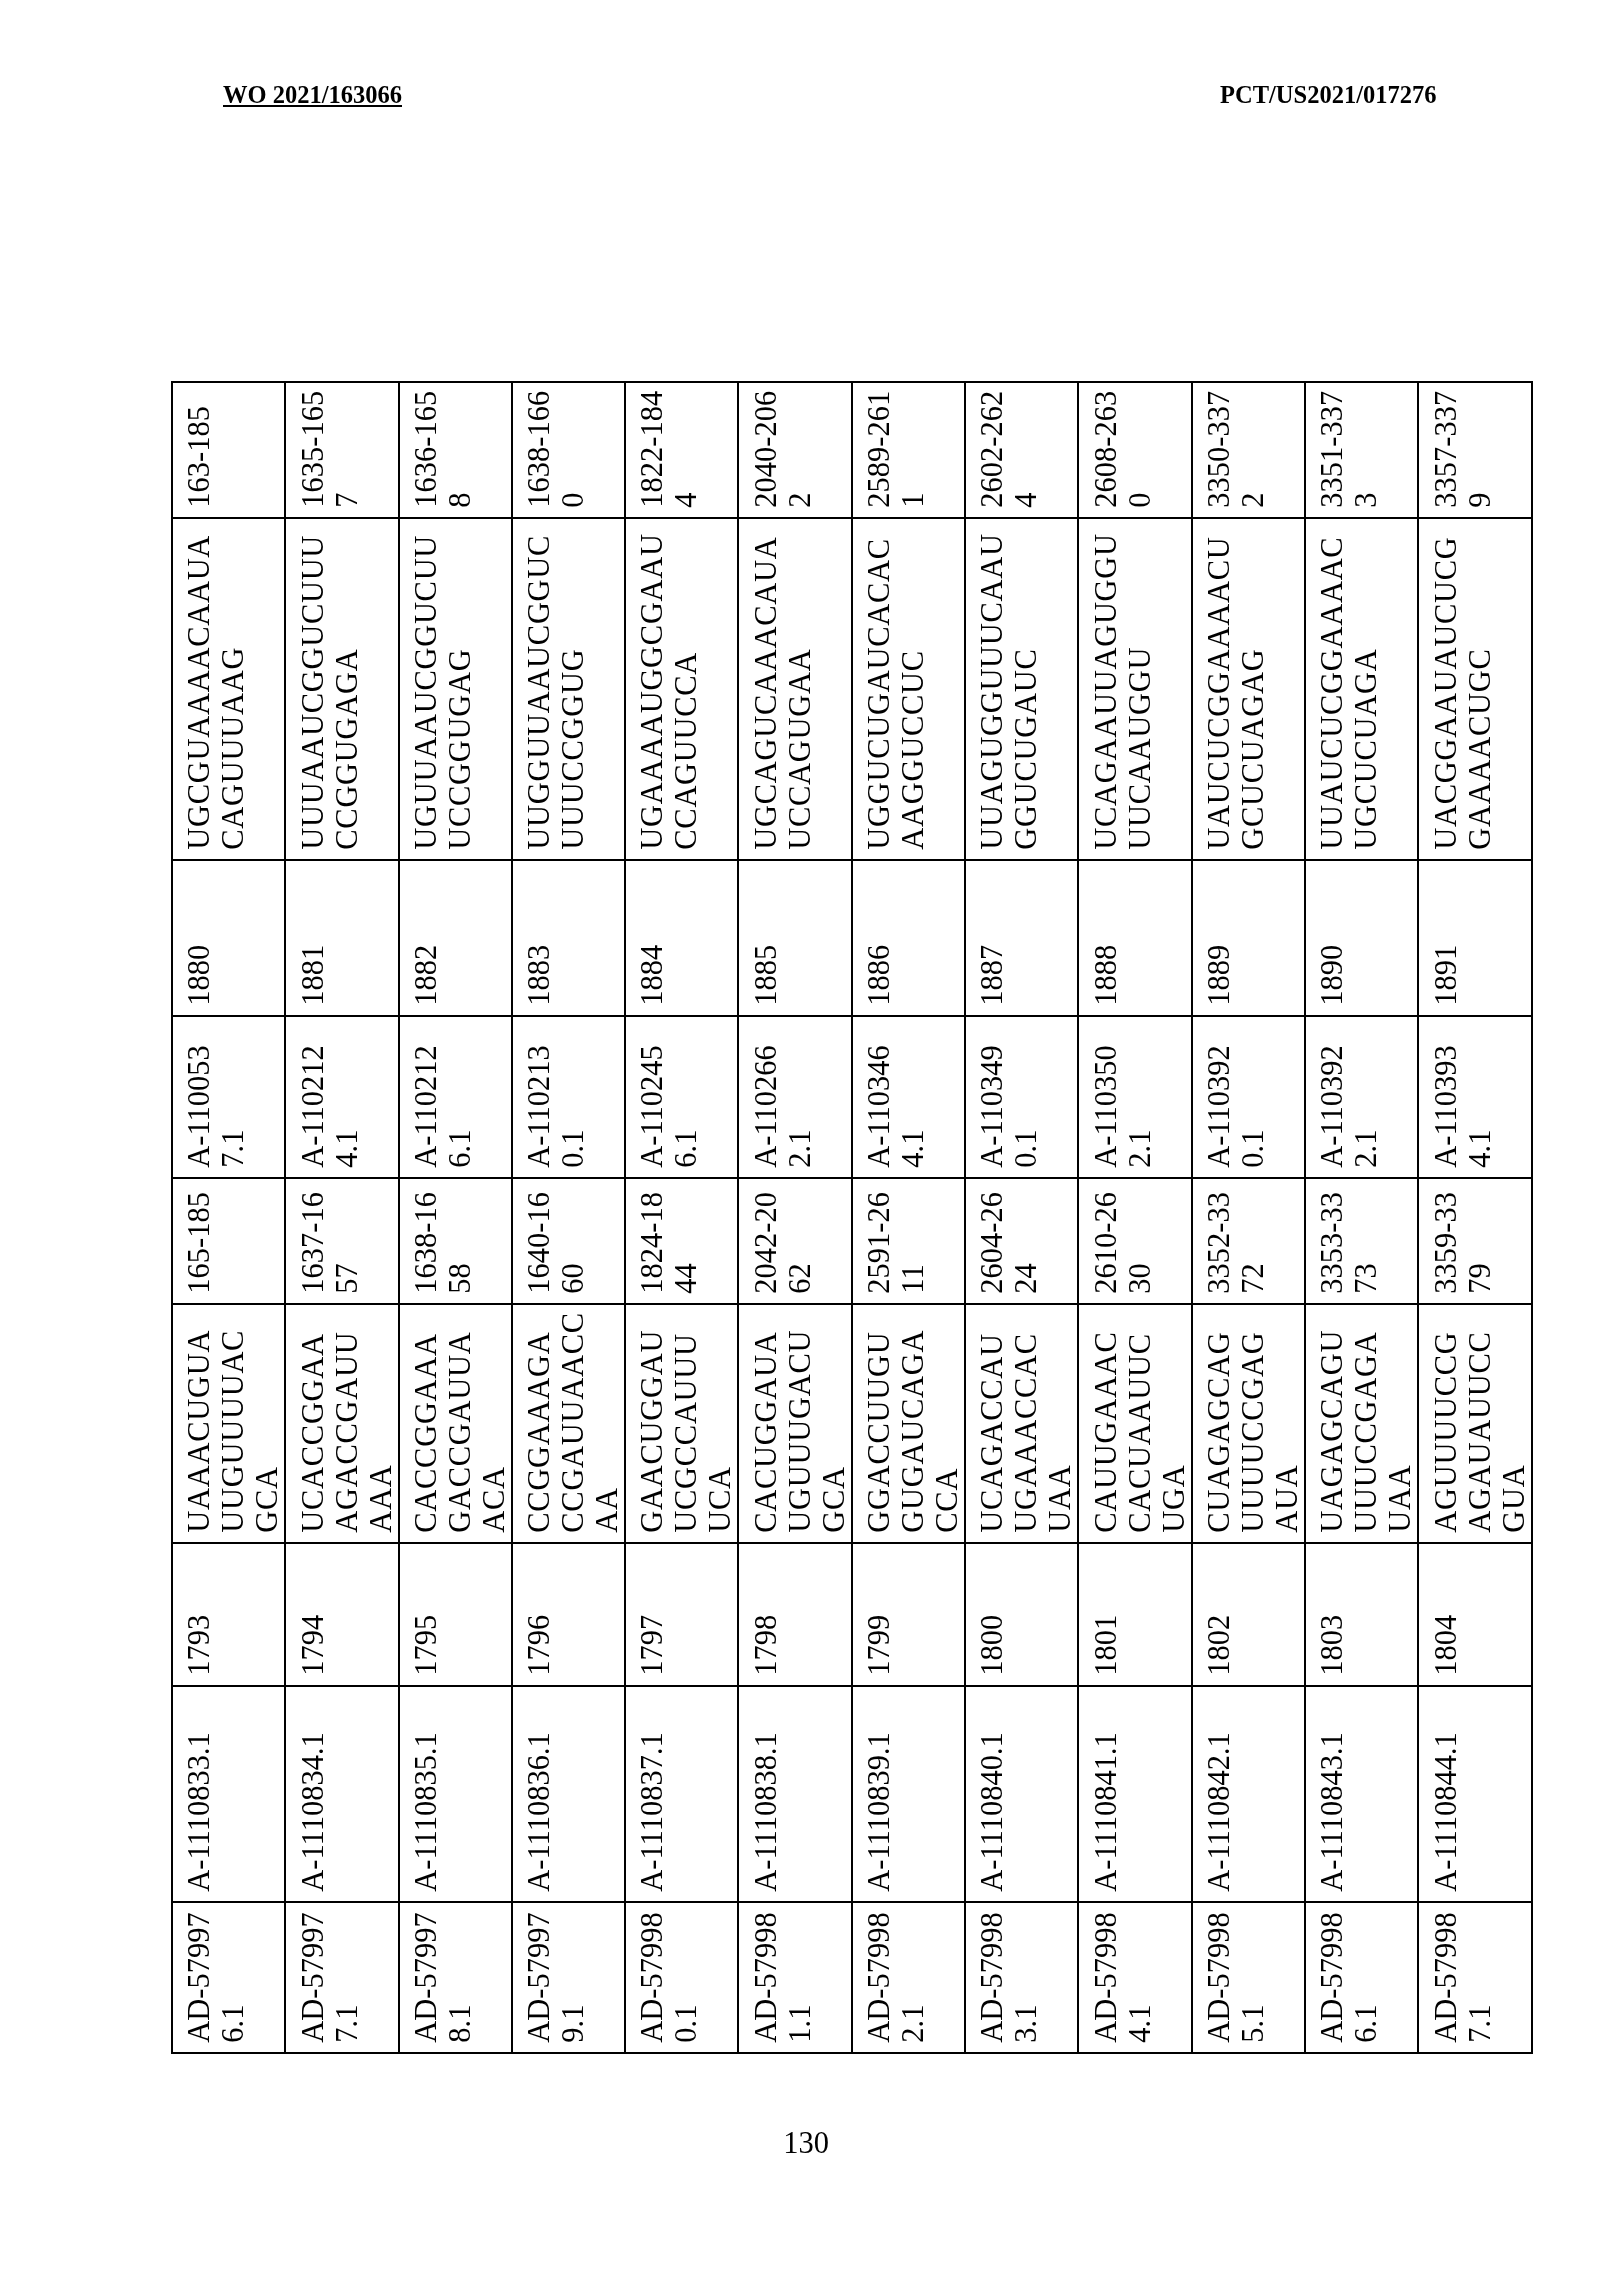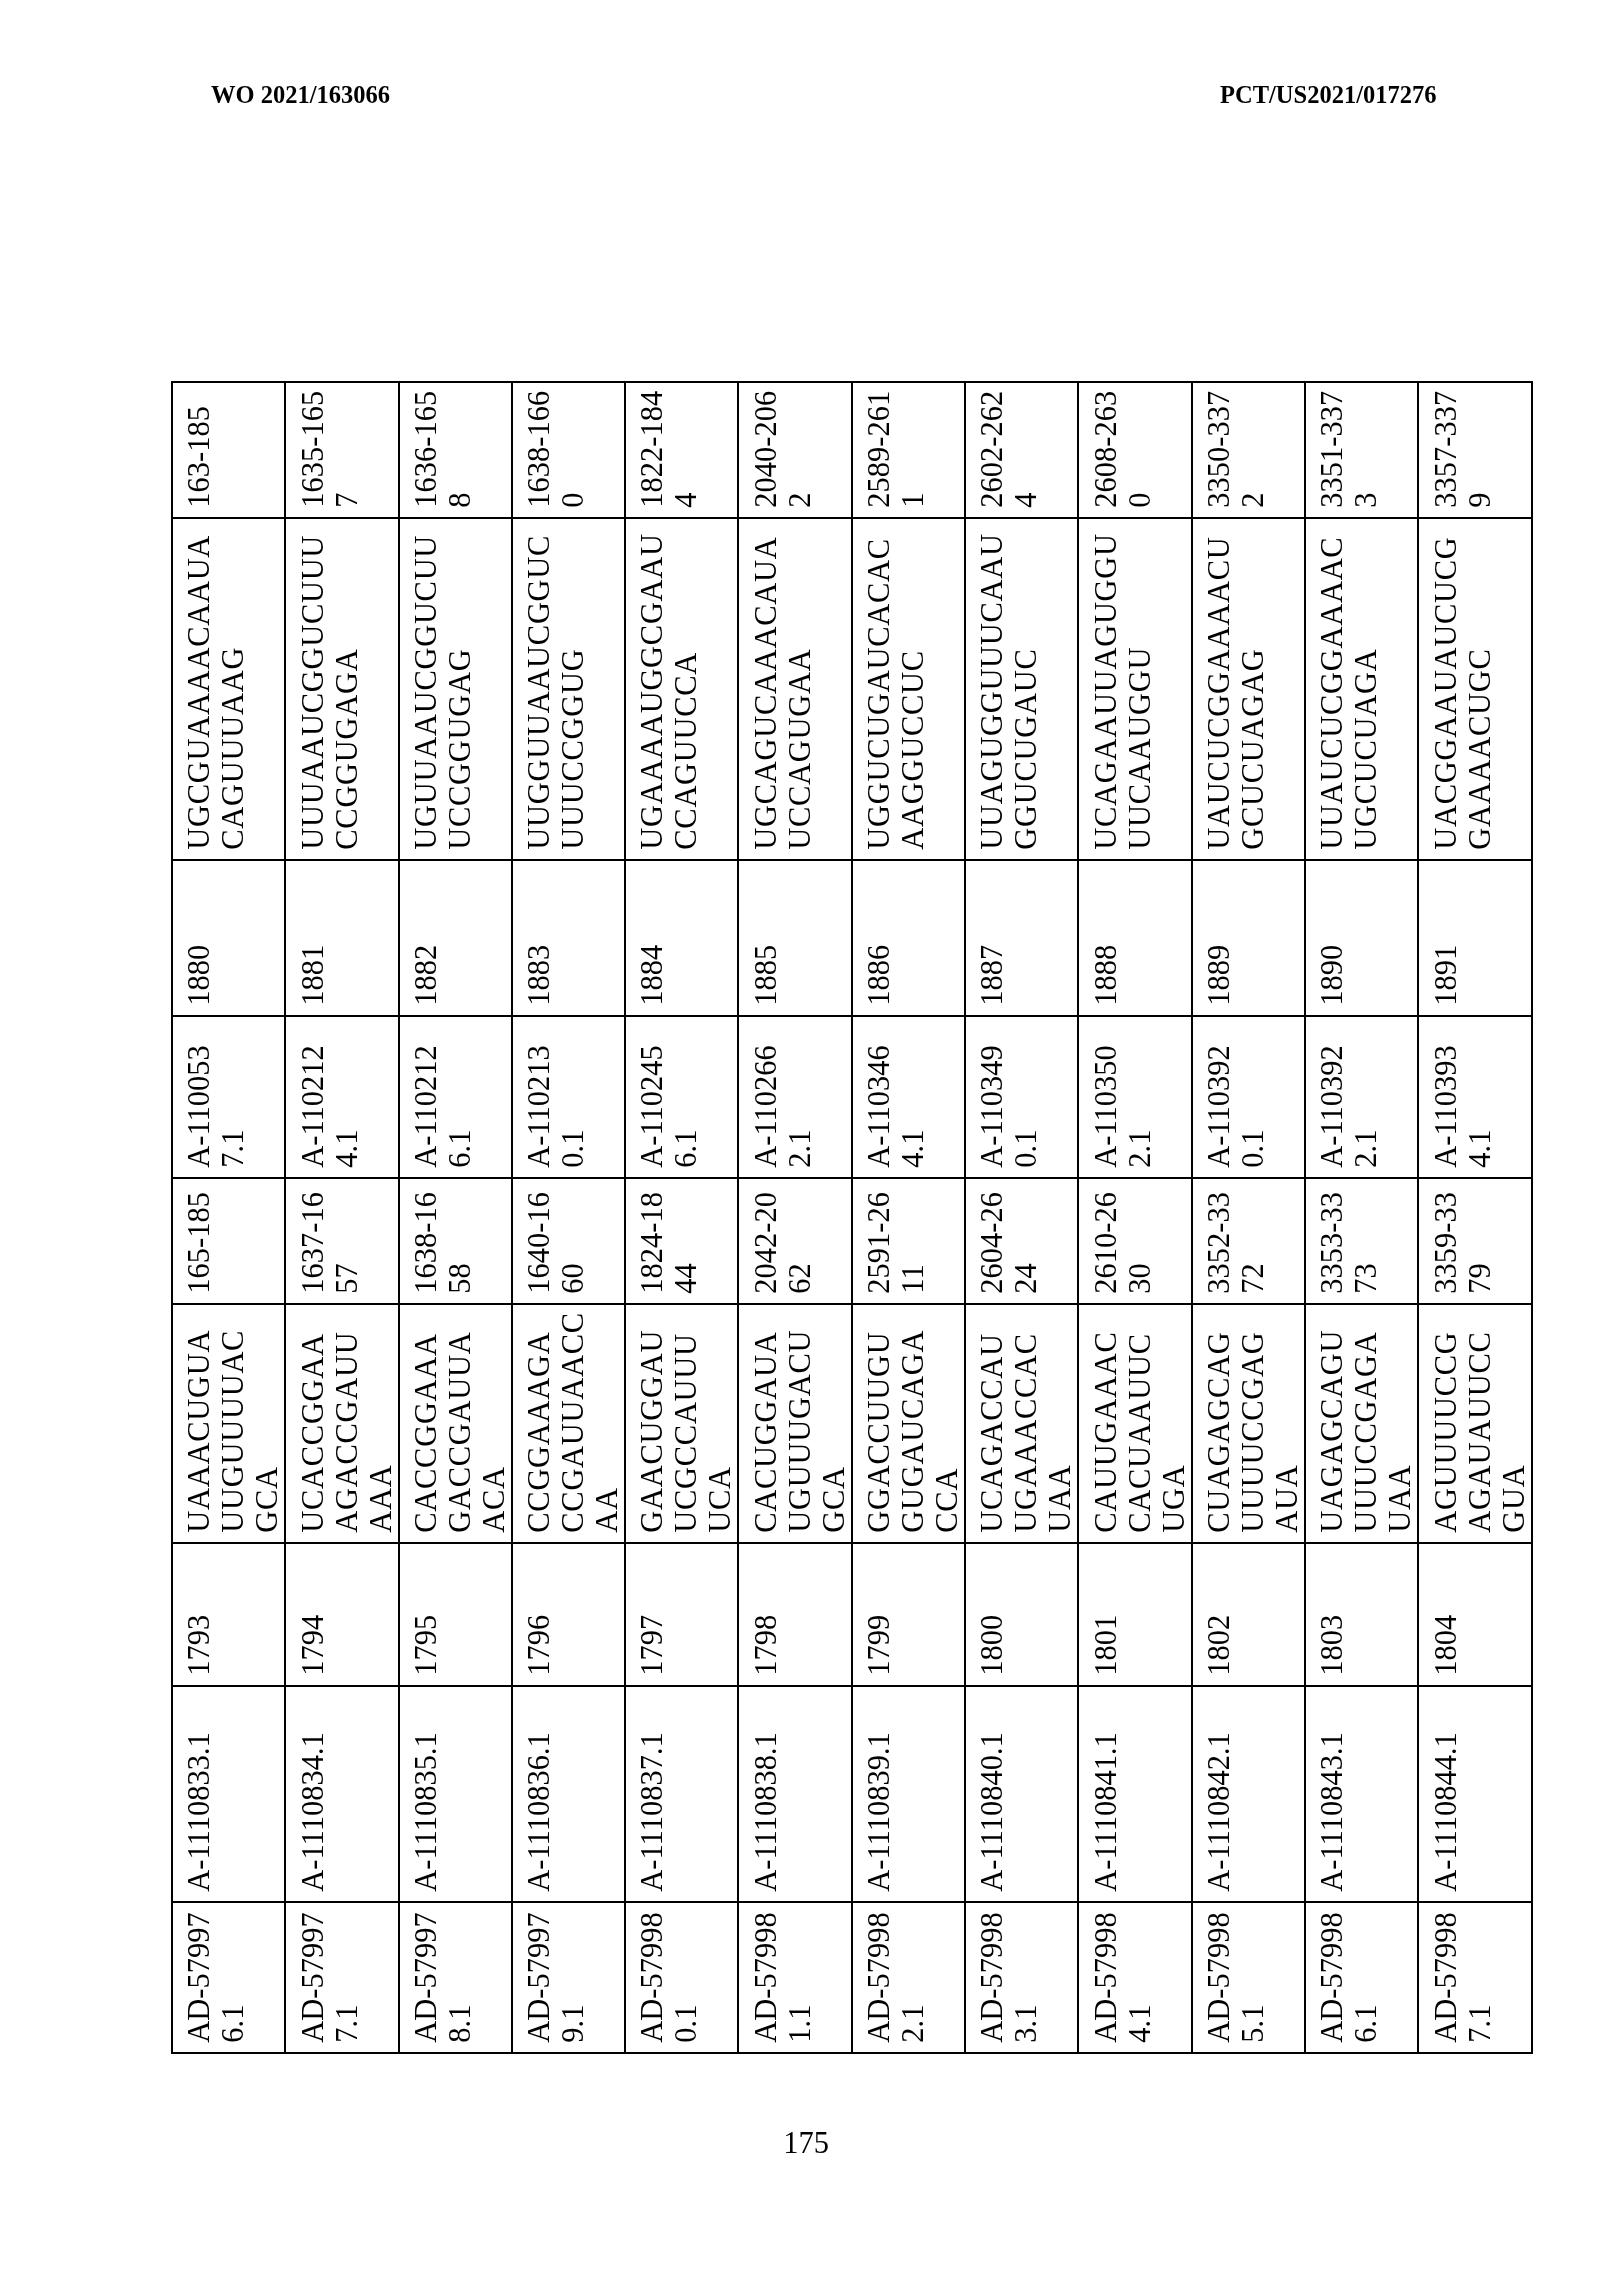--- a/index.html
+++ b/index.html
@@ -1,19 +1,19 @@
 <!DOCTYPE html>
 <html style="font-size:10.6px"><head>
 <meta charset="utf-8">
 <style>
   html, body { margin:0; padding:0; background:#ffffff; }
   body { width:1612px; height:2295px; position:relative; overflow:hidden;
          font-family:"Liberation Serif","DejaVu Serif",serif; color:#000; }
   .hdr { position:absolute; top:81px; font-weight:bold; font-size:24.5px; }
-  .hdr.left { left:211px; }
+  .hdr.left { left:223px;text-decoration:underline; }
   .hdr.right { left:1220px;text-align:right; }
   .pageno { position:absolute; top:2126px; left:0; width:1612px; text-align:center; font-size:30.5px; }
   .table-wrap {
     position:absolute;
     
     width:1669px; height:1273px;
     left:171px; top:2054px;
     transform-origin:0 0;
     transform:rotate(-90deg);
   }
@@ -180,14 +180,14 @@
           <td>3359-3379</td>
           <td>A-1103934.1</td>
           <td>1891</td>
           <td class="seq">UACGGAAUAUCUCGGAAAACUGC</td>
           <td>3357-3379</td>
         </tr>
       </tbody>
   </table>
 </div>
 
-<div class="pageno">175</div>
+<div class="pageno">130</div>
 
 
 </body></html>

